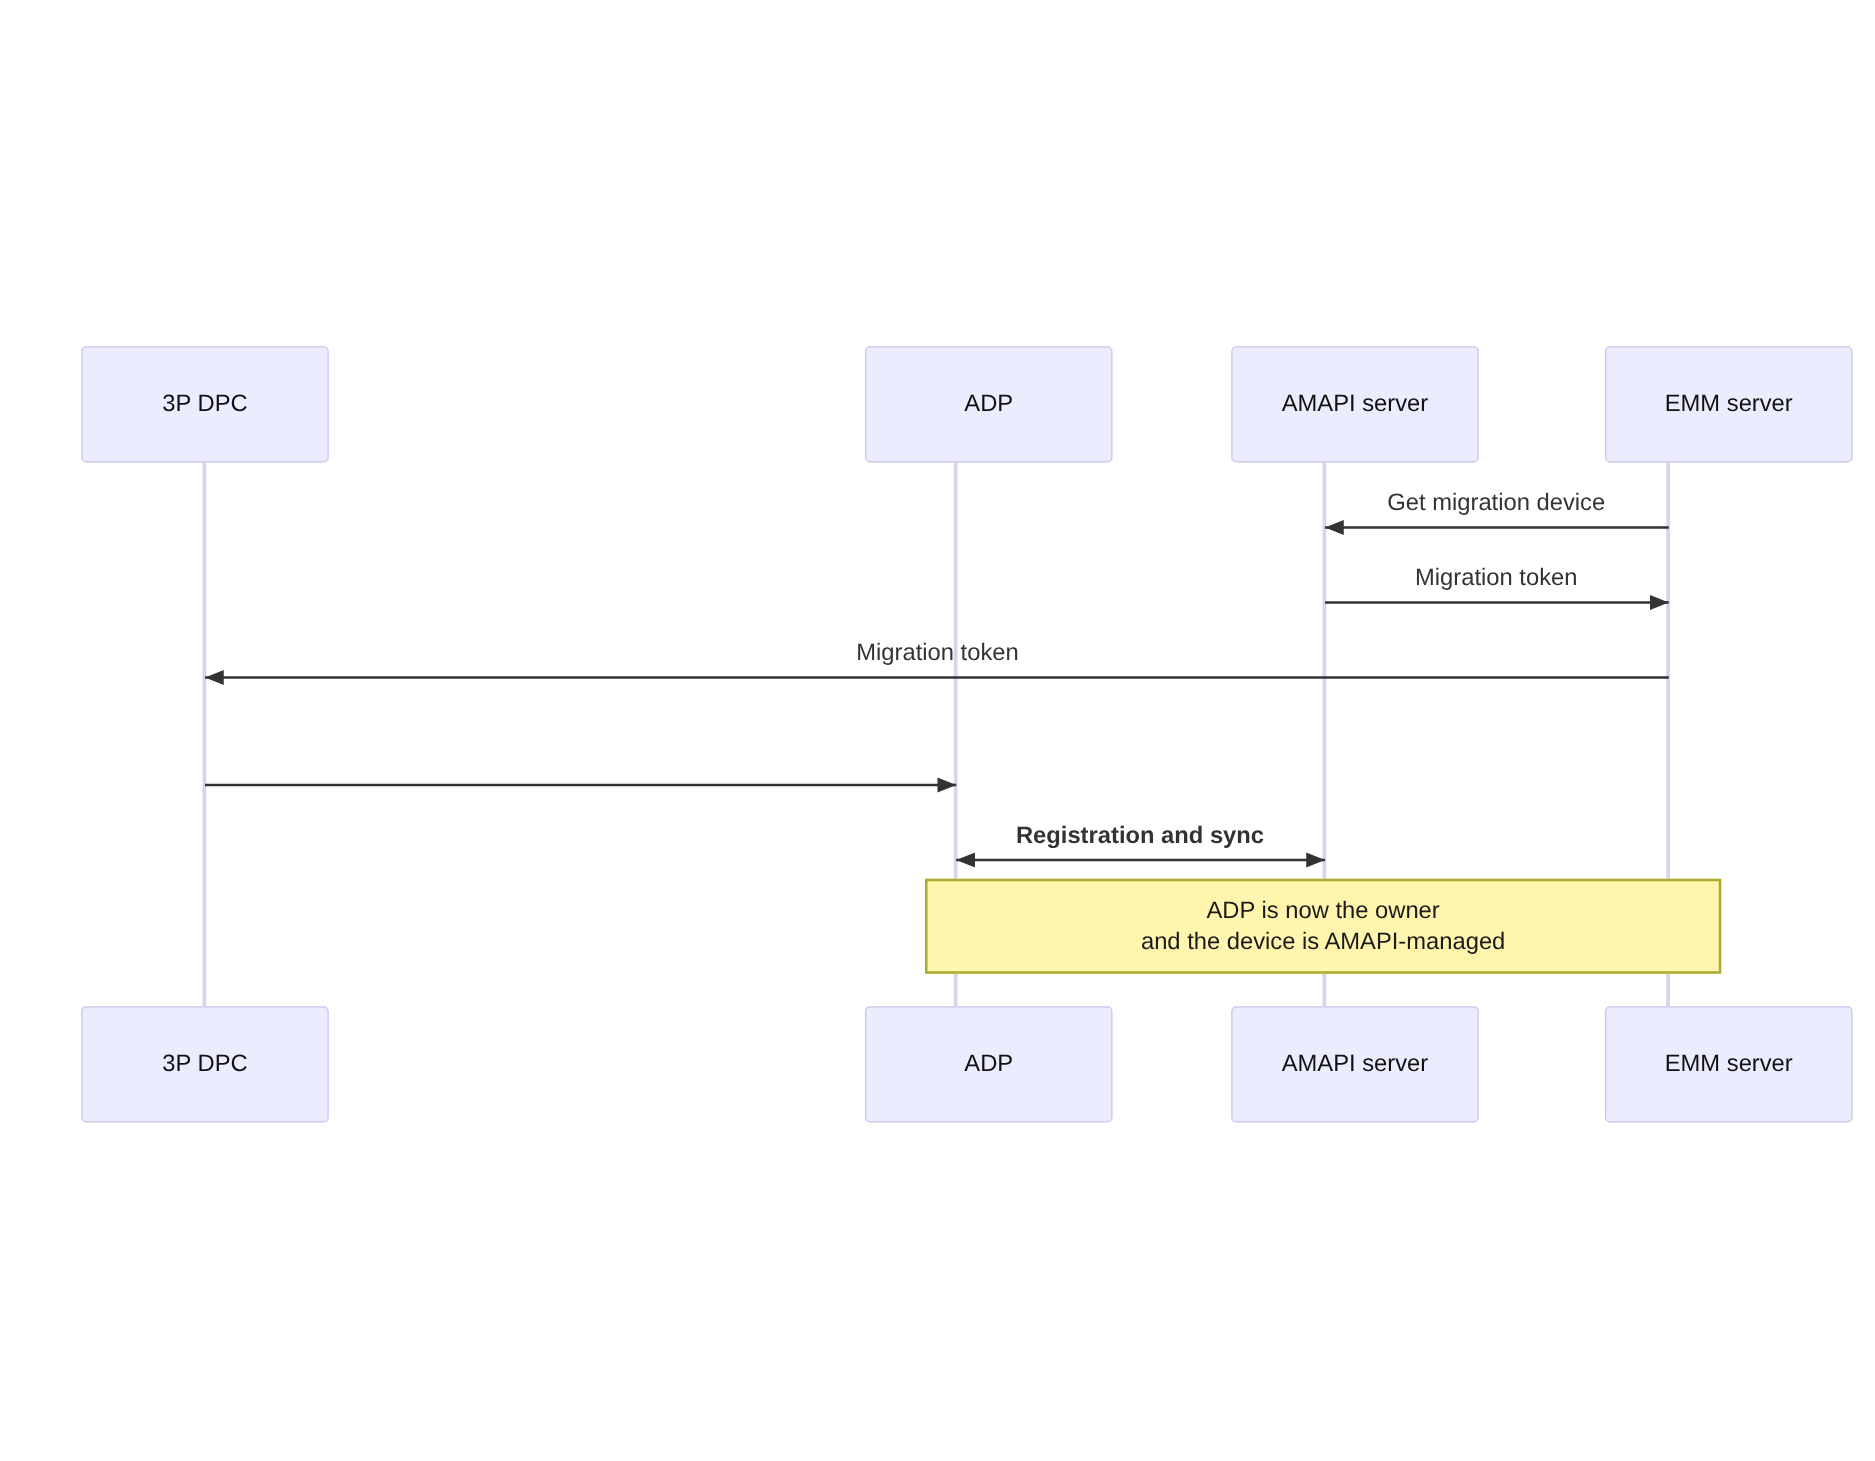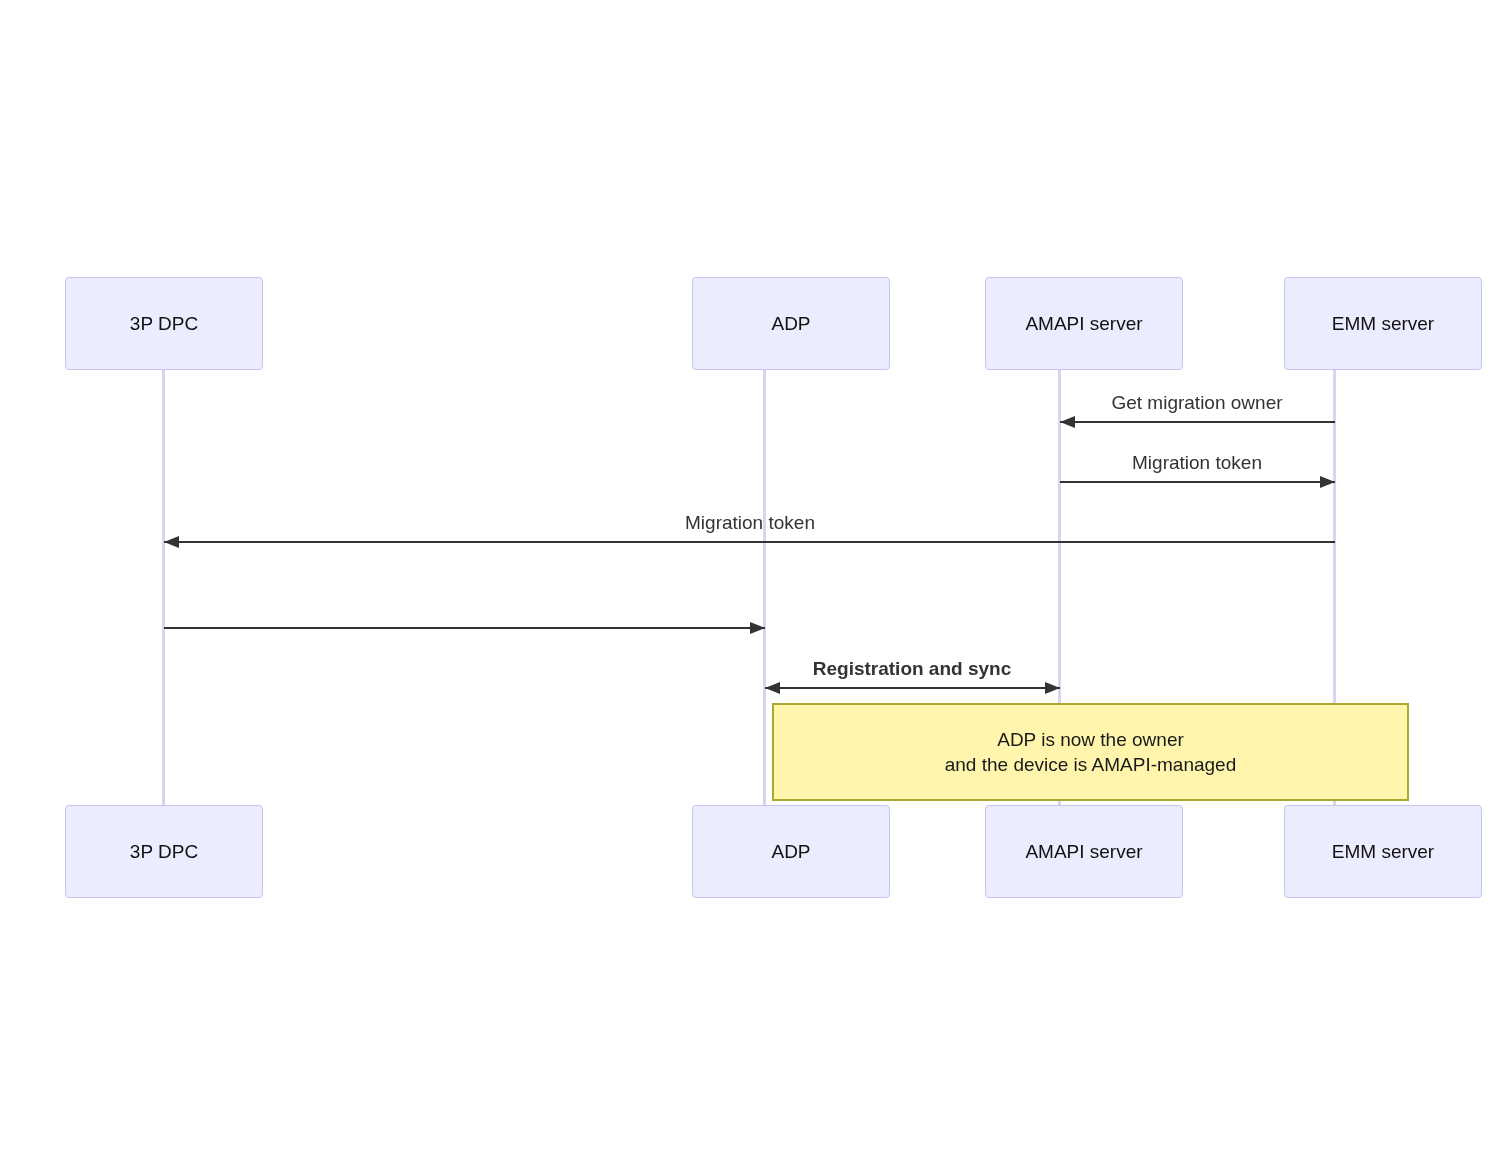--- a/index.html
+++ b/index.html
@@ -95,24 +95,24 @@
   }
   #m1-label { left: 1197px; top: 390px; }
   #m2-label { left: 1197px; top: 450px; }
   #m3-label { left: 750px;  top: 510px; }
   #m4-label { left: 465px;  top: 570px; }
   #m5-label { left: 912px;  top: 656px; font-weight: bold; }
 
   
   .note {
     position: absolute;
-    left: 772px;
+    left: 740px;
     top: 703px;
     width: 637px;
-    height: 98px;
+    height: 76px;
     box-sizing: border-box;
     background: var(--note-fill, #fff5ad);
     border: 2px solid var(--note-border, #aaaa33);
     display: flex;
     align-items: center;
     justify-content: center;
     text-align: center;
     font-size: 19px;
     line-height: 25px;
     color: var(--note-text, #1a1a1a);
@@ -122,21 +122,21 @@
 </head>
 <body>
 
 <div class="canvas">
 
   <div class="lifeline line-a0"></div>
   <div class="lifeline line-a1"></div>
   <div class="lifeline line-a2"></div>
   <div class="lifeline line-a3"></div>
 
-  <div class="msg-label" id="m1-label">Get migration owner</div>
+  <div class="msg-label" id="m1-label">Get migration device</div>
   <div class="msg-line head-left" id="m1-line"></div>
 
   <div class="msg-label" id="m2-label">Migration token</div>
   <div class="msg-line head-right" id="m2-line"></div>
 
   <div class="msg-label" id="m3-label">Migration token</div>
   <div class="msg-line head-left" id="m3-line"></div>
 
   <div class="msg-line head-right" id="m4-line"></div>
 

